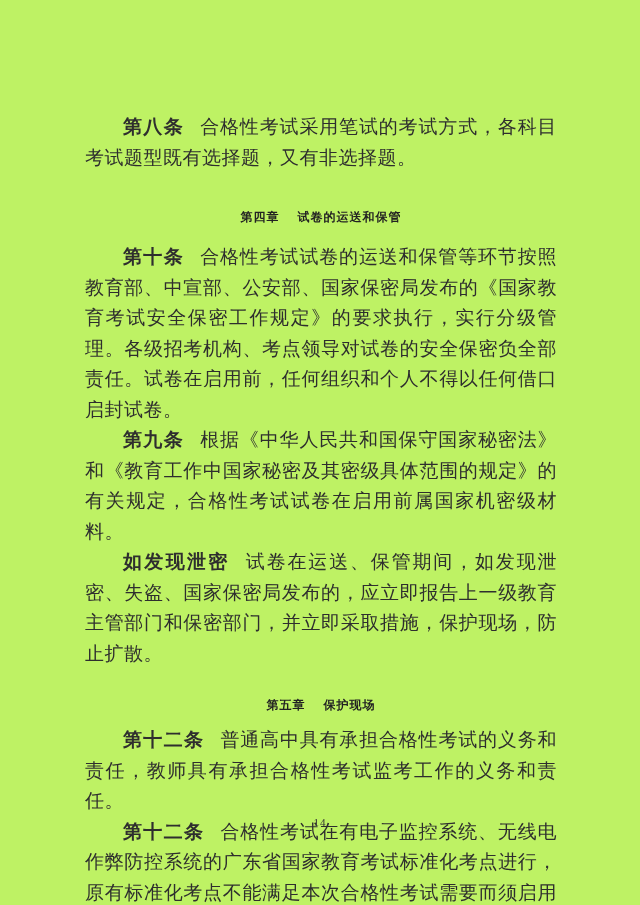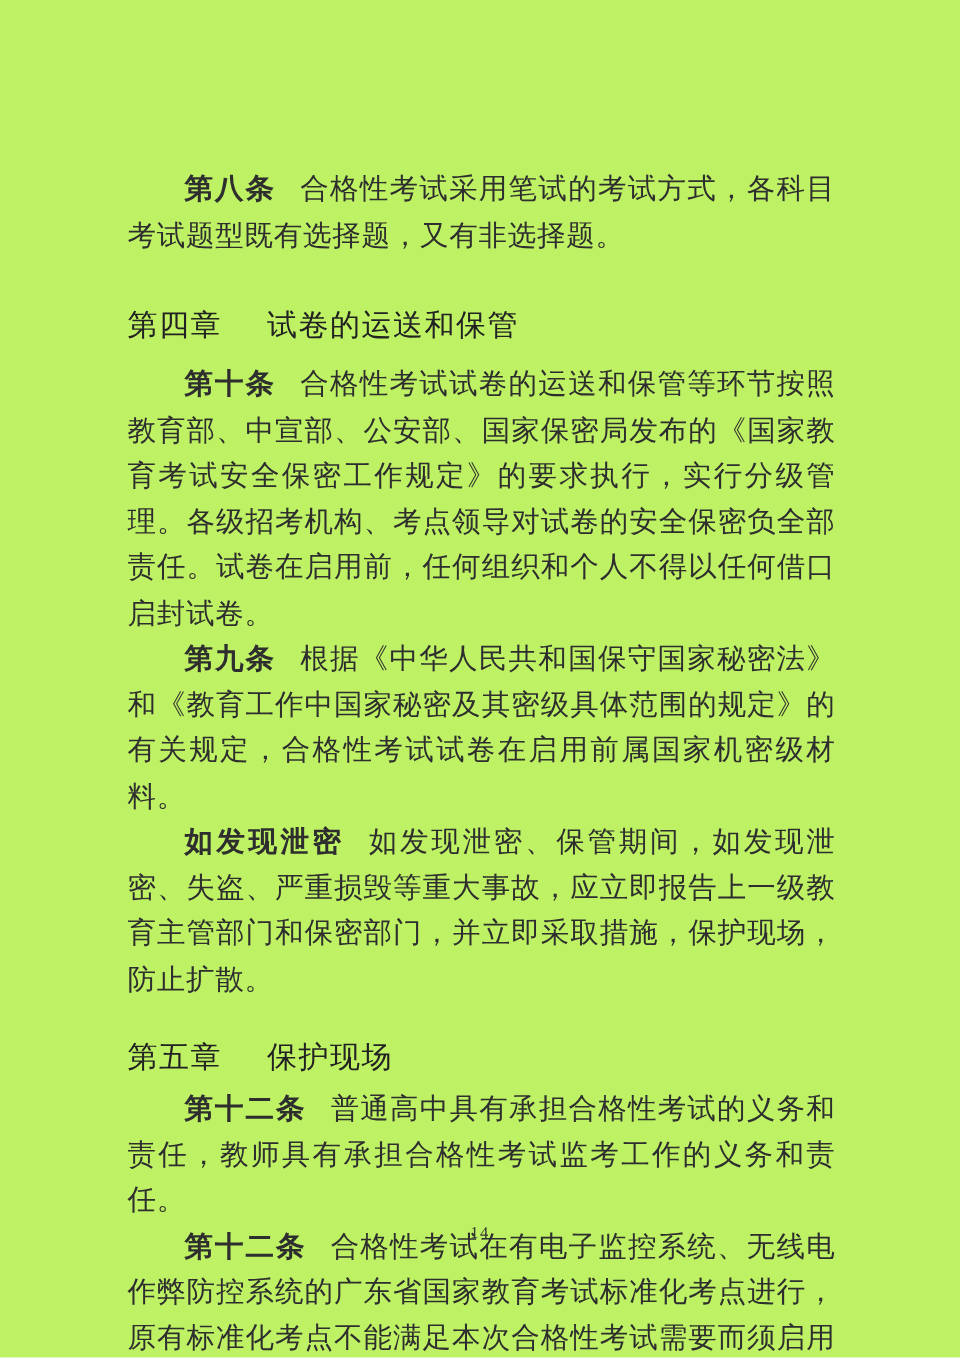--- a/index.html
+++ b/index.html
@@ -30,23 +30,24 @@
     word-break: break-all;
   }
   .article-label {
     font-family: "Liberation Sans", "DejaVu Sans", sans-serif;
     font-weight: 700;
     margin-right: 0.85em;
     letter-spacing: 1px;
   }
   h2.chapter-heading {
     margin: 0;
+    text-align: center;
     font-family: "Liberation Sans", "DejaVu Sans", sans-serif;
-    font-size: 20px;
-    font-weight: 400;
+    font-size: 12px;
+    font-weight: 700;
     line-height: 31px;
     letter-spacing: 1px;
     color: #222222;
   }
   h2.ch4 { margin-top: 29px; margin-bottom: 9px; }
   h2.ch5 { margin-top: 21px; margin-bottom: 4px; }
   .chapter-number { margin-right: 1.5em; }
   .page-number {
     position: absolute;
     top: 816px;
@@ -65,21 +66,21 @@
   <div class="content">
 
     <p class="body-text"><strong class="article-label">第八条</strong><span>合格性考试采用笔试的考试方式，各科目考试题型既有选择题，又有非选择题。</span></p>
 
     <h2 class="chapter-heading ch4"><span class="chapter-number">第四章</span><span>试卷的运送和保管</span></h2>
 
     <p class="body-text"><strong class="article-label">第十条</strong><span>合格性考试试卷的运送和保管等环节按照教育部、中宣部、公安部、国家保密局发布的《国家教育考试安全保密工作规定》的要求执行，实行分级管理。各级招考机构、考点领导对试卷的安全保密负全部责任。试卷在启用前，任何组织和个人不得以任何借口启封试卷。</span></p>
 
     <p class="body-text"><strong class="article-label">第九条</strong><span>根据《中华人民共和国保守国家秘密法》和《教育工作中国家秘密及其密级具体范围的规定》的有关规定，合格性考试试卷在启用前属国家机密级材料。</span></p>
 
-    <p class="body-text"><strong class="article-label">如发现泄密</strong><span>如发现泄密、保管期间，如发现泄密、失盗、严重损毁等重大事故，应立即报告上一级教育主管部门和保密部门，并立即采取措施，保护现场，防止扩散。</span></p>
+    <p class="body-text"><strong class="article-label">如发现泄密</strong><span>试卷在运送、保管期间，如发现泄密、失盗、国家保密局发布的，应立即报告上一级教育主管部门和保密部门，并立即采取措施，保护现场，防止扩散。</span></p>
 
     <h2 class="chapter-heading ch5"><span class="chapter-number">第五章</span><span>保护现场</span></h2>
 
     <p class="body-text"><strong class="article-label">第十二条</strong><span>普通高中具有承担合格性考试的义务和责任，教师具有承担合格性考试监考工作的义务和责任。</span></p>
 
     <p class="body-text"><strong class="article-label">第十二条</strong><span>合格性考试在有电子监控系统、无线电作弊防控系统的广东省国家教育考试标准化考点进行，原有标准化考点不能满足本次合格性考试需要而须启用其他学校作为考点的，必须</span></p>
 
   </div>
 
   <div class="page-number">14</div>

